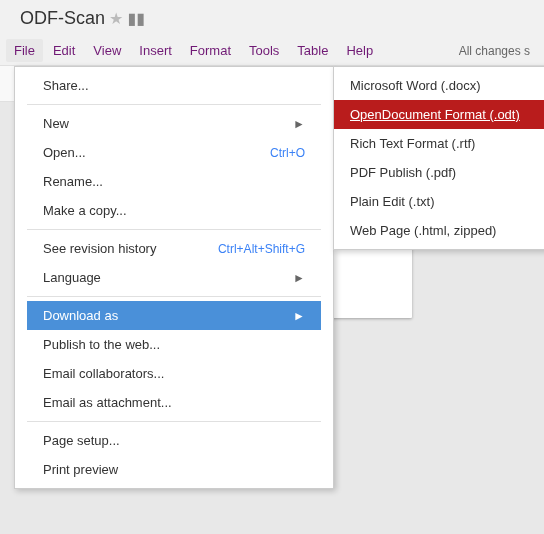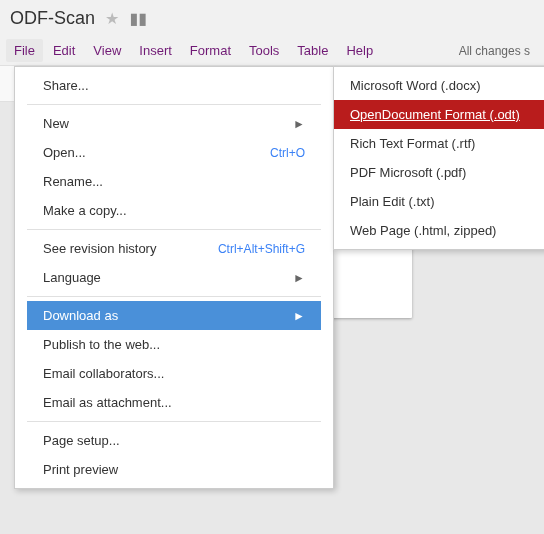--- a/index.html
+++ b/index.html
@@ -12,22 +12,22 @@
       overflow: hidden;
       position: relative;
     }
 
     
     .title-bar {
       background: #f1f1f1;
       height: 36px;
       display: flex;
       align-items: center;
-      padding: 0 10px;
-      gap: 10px;
+      padding: 0 20px;
+      gap: 4px;
     }
     .title-text {
       font-size: 18px;
       color: #333;
       font-weight: normal;
     }
     .title-icon {
       color: #bbb;
       font-size: 16px;
       cursor: pointer;
@@ -294,21 +294,21 @@
   <div class="submenu-item">
     <span>Microsoft Word (.docx)</span>
   </div>
   <div class="submenu-item highlighted">
     <span>OpenDocument Format (.odt)</span>
   </div>
   <div class="submenu-item">
     <span>Rich Text Format (.rtf)</span>
   </div>
   <div class="submenu-item">
-    <span>PDF Microsoft (.pdf)</span>
+    <span>PDF Publish (.pdf)</span>
   </div>
   <div class="submenu-item">
     <span>Plain Edit (.txt)</span>
   </div>
   <div class="submenu-item">
     <span>Web Page (.html, zipped)</span>
   </div>
 </div>
 
 </body></html>

